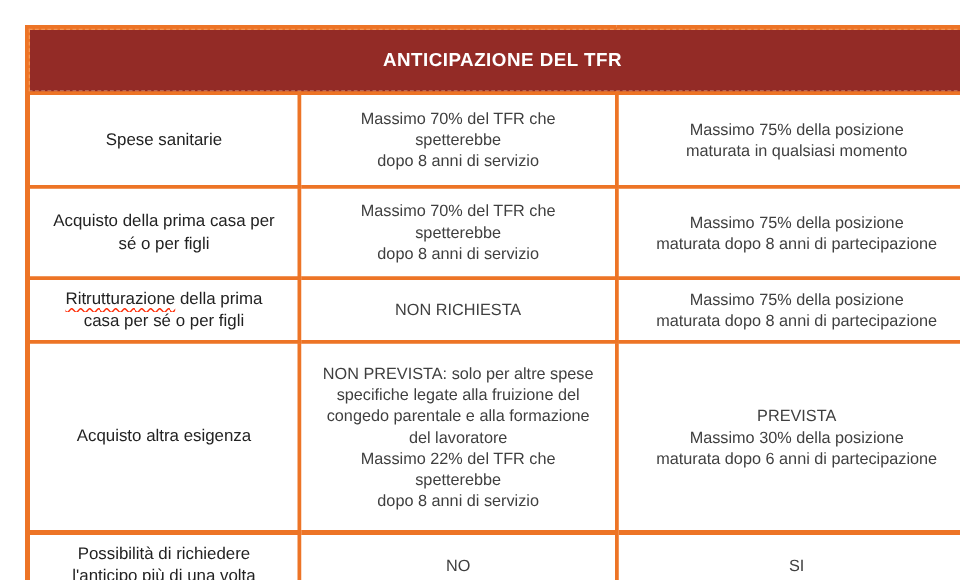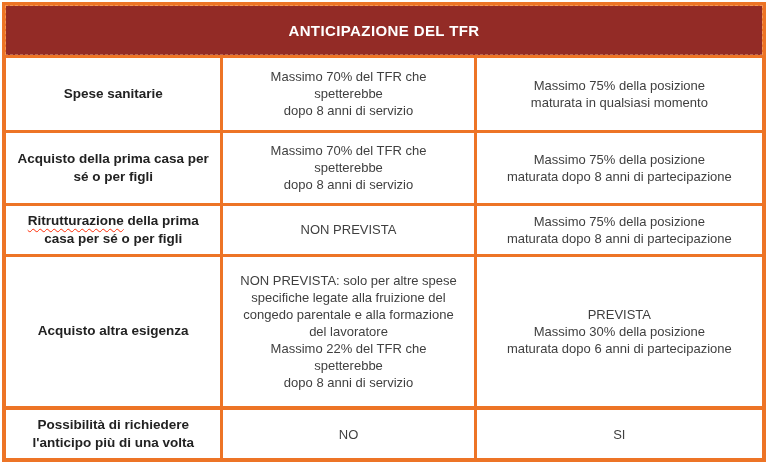--- a/index.html
+++ b/index.html
@@ -12,21 +12,21 @@
     --squiggle:#FF2B06;
     --page-bg:#FFFFFF;
   }
   html,body{margin:0;padding:0;}
   body{
     width:768px;height:464px;overflow:hidden;
     background:var(--page-bg);
     font-family:"Liberation Sans","DejaVu Sans",sans-serif;
     -webkit-font-smoothing:antialiased;
   }
-  .page{width:768px;height:337px;box-sizing:border-box;padding:2px;}
+  .page{width:768px;height:337px;box-sizing:border-box;padding:20px;}
   table.tfr{
     width:764px;height:460px;
     border-collapse:collapse;
     table-layout:fixed;
     border:4px solid var(--border);
   }
   col.c1{width:215px;}
   col.c2{width:250px;}
   col.c3{width:285px;}
   th,td{
@@ -53,21 +53,21 @@
     font-size:13.5px;
     font-weight:bold;
     letter-spacing:.3px;
     outline:1px dashed rgba(255,230,200,.45);
     outline-offset:-2px;
   }
   tbody th.motivo{
     background:#fff;
     color:var(--motivo-text);
     font-size:13.5px;
-    font-weight:bold;
+    font-weight:normal;
     line-height:18px;
     white-space:pre-line;
   }
   tbody td{
     background:#fff;
     color:var(--body-text);
     font-size:13px;
     line-height:17px;
     white-space:pre-line;
   }
@@ -115,21 +115,21 @@
 sé o per figli</th>
         <td>Massimo 70% del TFR che
 spetterebbe
 dopo 8 anni di servizio</td>
         <td>Massimo 75% della posizione
 maturata dopo 8 anni di partecipazione</td>
       </tr>
       <tr class="r3">
         <th class="motivo"><span class="squiggle">Ritrutturazione</span><span> della prima
 casa per sé o per figli</span></th>
-        <td>NON PREVISTA</td>
+        <td>NON RICHIESTA</td>
         <td>Massimo 75% della posizione
 maturata dopo 8 anni di partecipazione</td>
       </tr>
       <tr class="r4">
         <th class="motivo">Acquisto altra esigenza</th>
         <td>NON PREVISTA: solo per altre spese
 specifiche legate alla fruizione del
 congedo parentale e alla formazione
 del lavoratore
 Massimo 22% del TFR che

